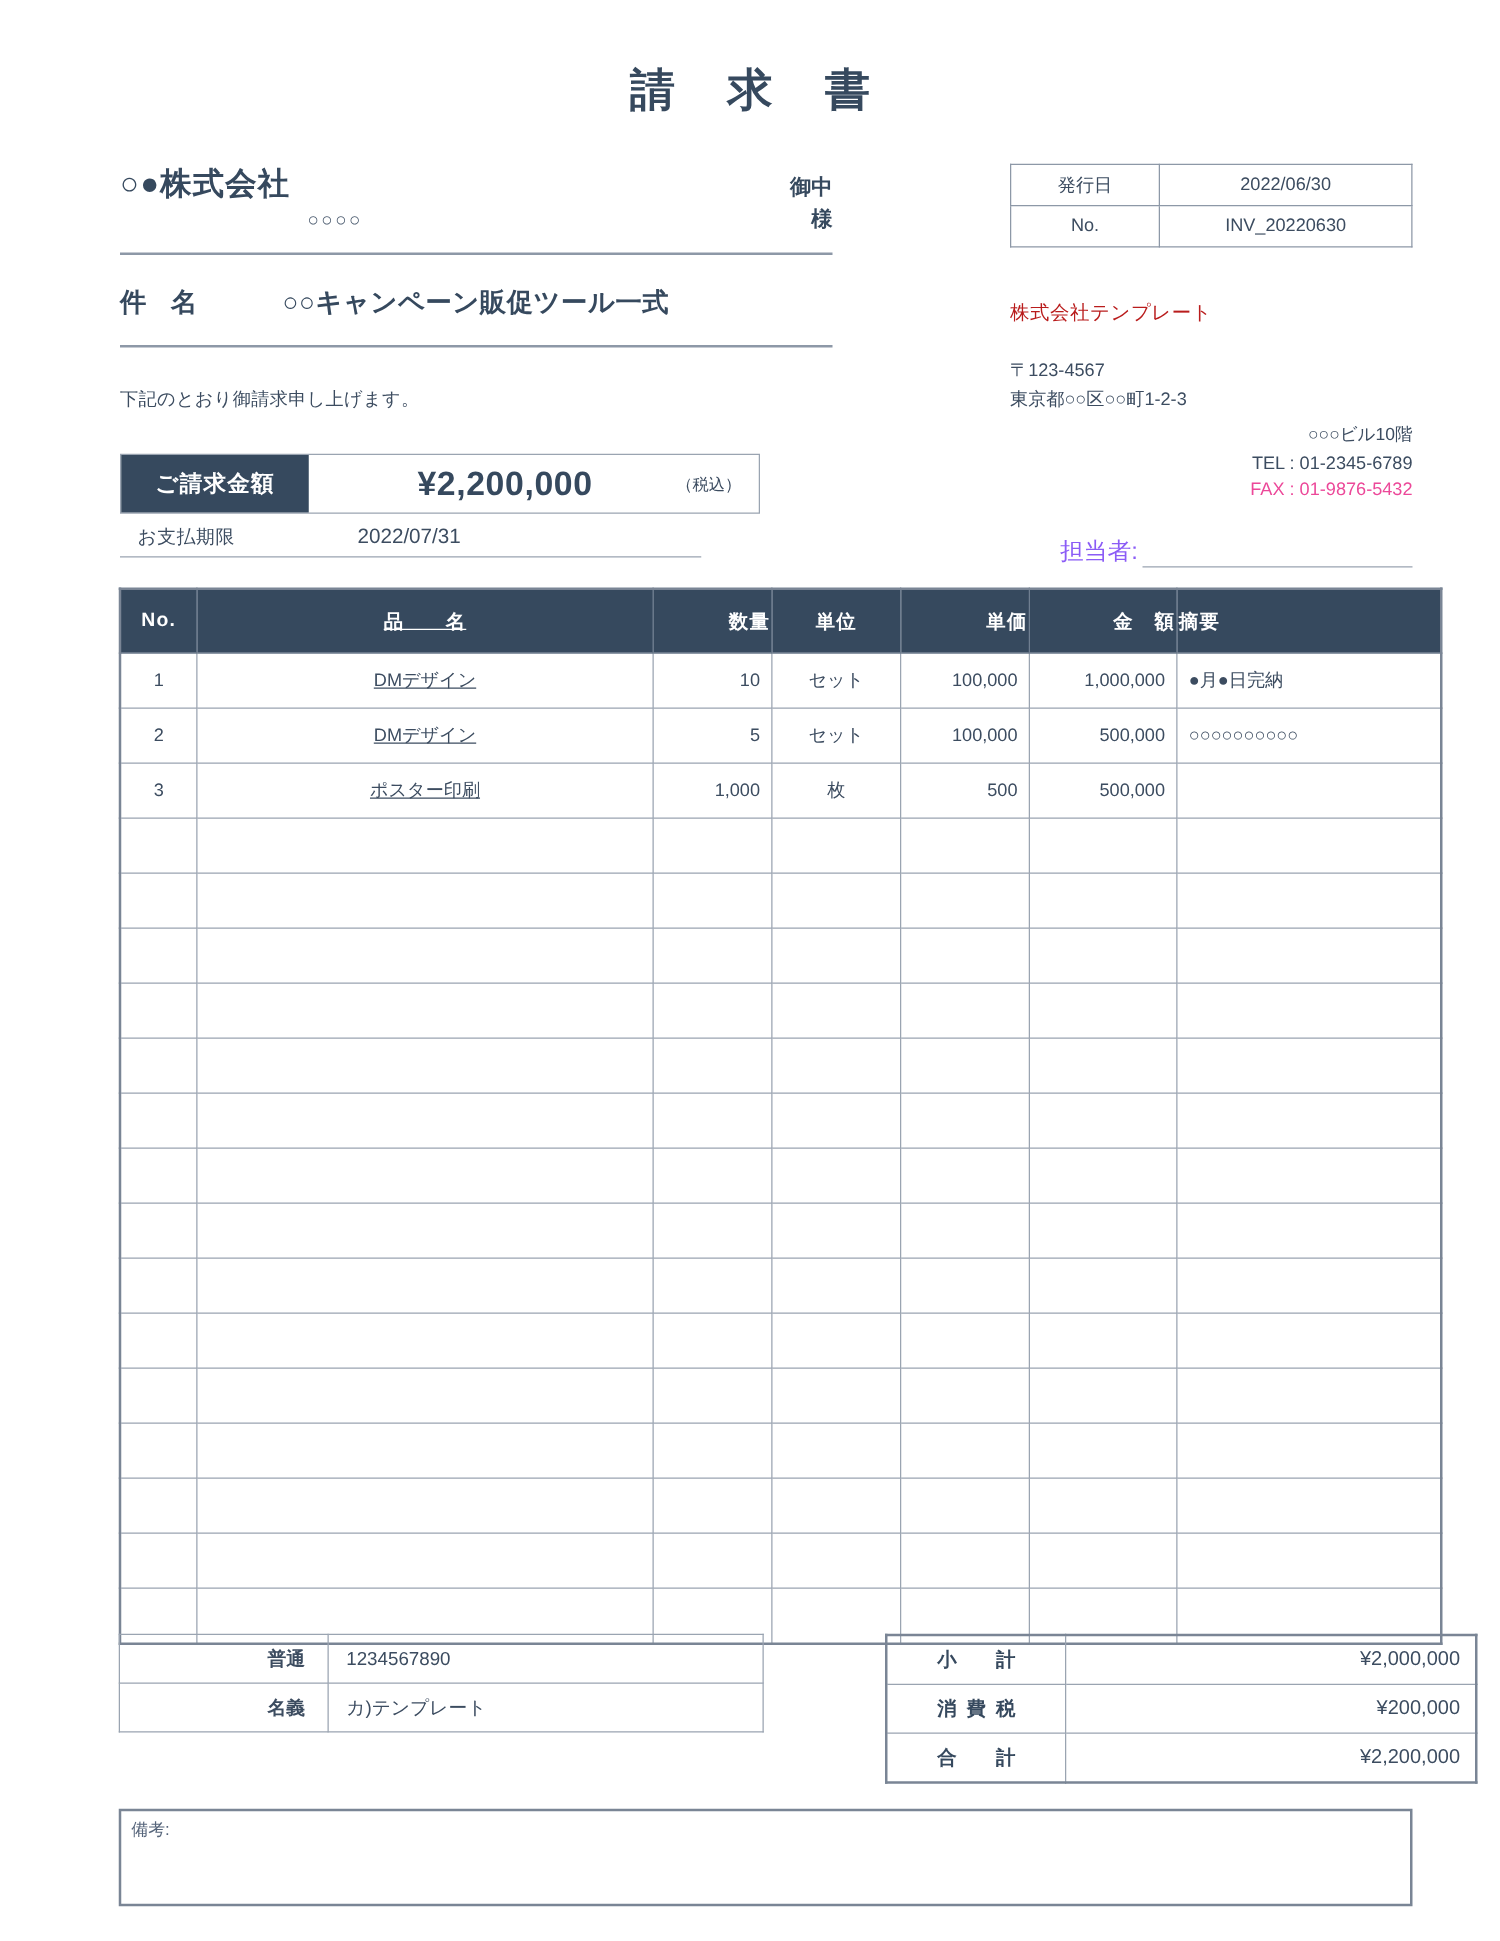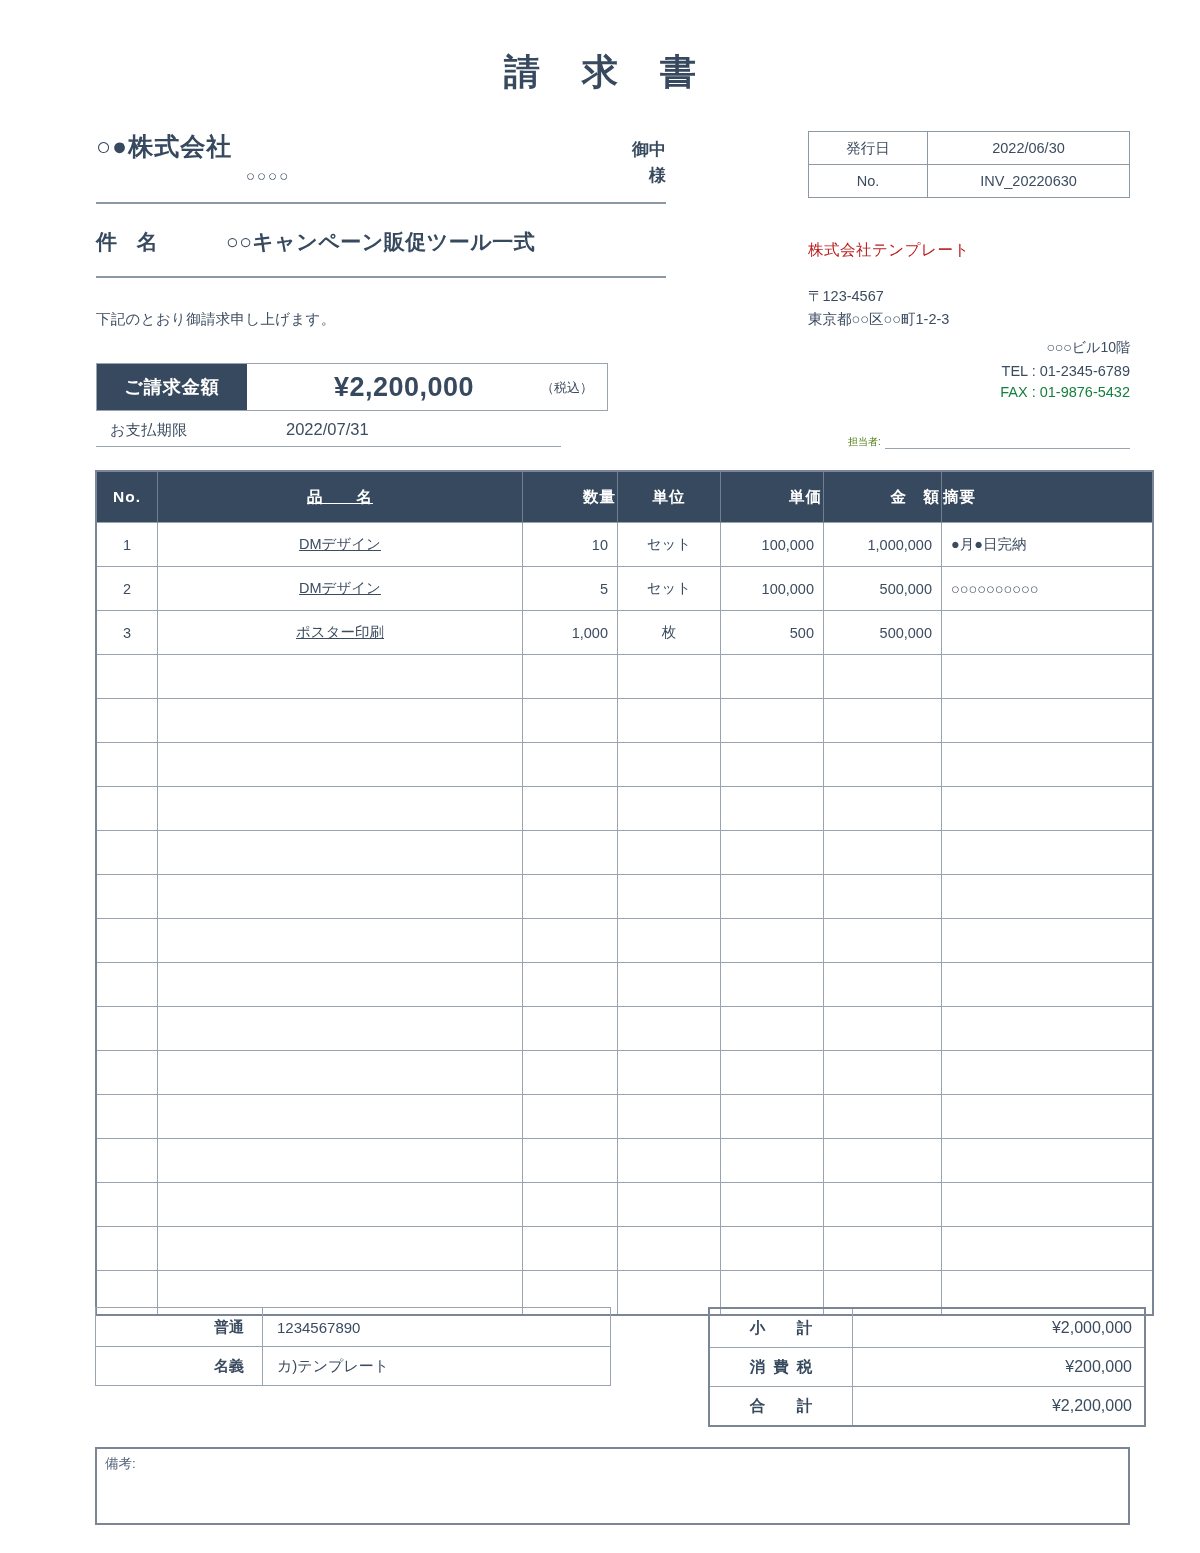--- a/index.html
+++ b/index.html
@@ -233,36 +233,36 @@
   }
   .issuer-tel {
     margin-top: 6px;
     font-size: 14.5px;
     color: #3c4c60;
     text-align: right;
   }
   .issuer-fax {
     margin-top: 5px;
     font-size: 14.5px;
-    color: #15803d;
+    color: #ec4899;
     text-align: right;
   }
 
   
   .charge {
     position: absolute;
     left: 848px;
     top: 428px;
     width: 282px;
     display: flex;
     align-items: flex-end;
   }
   .charge-label {
-    font-size: 10px;
-    color: #4d7c0f;
+    font-size: 19px;
+    color: #8b5cf6;
     white-space: nowrap;
   }
   .charge-line {
     flex: 1;
     border-bottom: 1.5px solid #9aa4b1;
     height: 20px;
     margin-left: 4px;
   }
 
   
@@ -328,21 +328,21 @@
     text-align: left;
     padding-left: 14px;
   }
   .bank .bk-value-sp { letter-spacing: 1px; }
 
   
   .totals {
     position: absolute;
     left: 708px;
     top: 1307px;
-    width: 438px;
+    width: 474px;
     border-collapse: collapse;
     table-layout: fixed;
   }
   .totals td {
     border: 1.2px solid #9aa4b1;
     height: 38px;
     font-size: 15.5px;
     color: #36495e;
     padding: 0 12px;
   }

